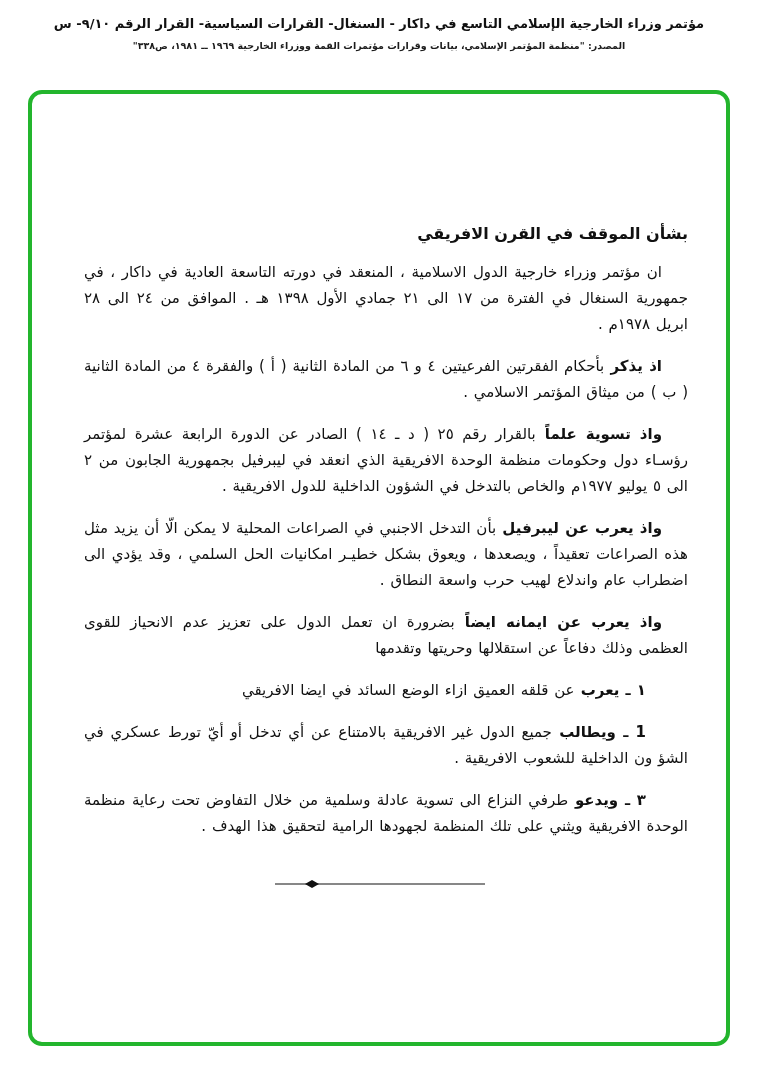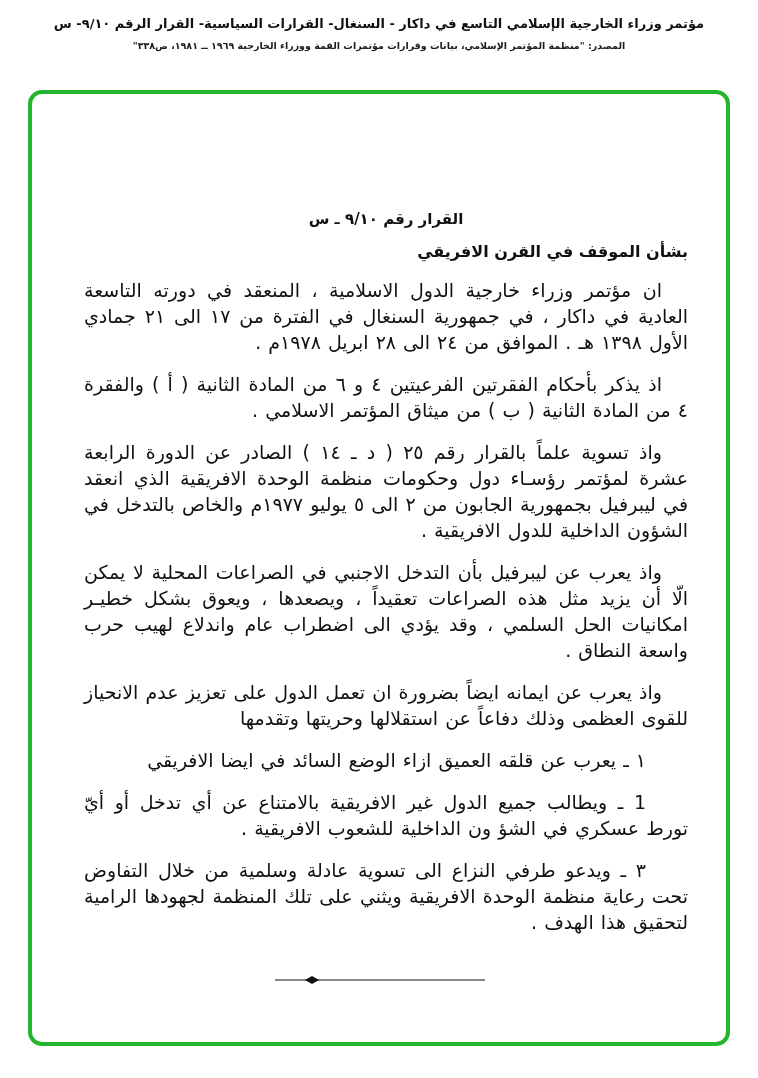--- a/index.html
+++ b/index.html
@@ -49,50 +49,49 @@
     text-align: center;
     font-weight: bold;
     font-size: 15px;
   }
   .doc-subtitle {
     font-weight: bold;
     font-size: 16px;
     margin-top: 14px;
   }
   .para {
-    font-size: 19px;
+    font-size: 15px;
     line-height: 26px;
     text-align: justify;
     text-align-last: right;
     text-indent: 26px;
     margin-top: 16px;
     word-spacing: 1px;
   }
   .para.item { text-indent: 42px; }
-  .para b { font-weight: normal; margin-top: 39px; }
+  .para b { font-weight: bold; margin-top: 39px; }
   .divider-rule {
     margin: 36px auto 0;
     width: 210px;
     position: relative;
     right: 6px;
     height: 12px;
   }
 </style>
 </head>
 <body>
 
 <header class="page-header">
   <div class="header-title">مؤتمر وزراء الخارجية الإسلامي التاسع في داكار - السنغال- القرارات السياسية- القرار الرقم ٩/١٠- س</div>
   <div class="header-source">المصدر: "منظمة المؤتمر الإسلامي، بيانات وقرارات مؤتمرات القمة ووزراء الخارجية ١٩٦٩ ــ ١٩٨١، ص٣٣٨"</div>
 </header>
 
 <div class="doc-frame" style="border-color: rgb(35, 181, 45);">
   <div class="doc-content">
 
-    <div class="doc-title">القرار رقم ٩/١٠ ـ س</div>
     <div class="doc-subtitle">بشأن الموقف في القرن الافريقي</div>
 
     <p class="para"><b></b><span>ان مؤتمر وزراء خارجية الدول الاسلامية ، المنعقد في دورته التاسعة العادية في داكار ، في جمهورية السنغال في الفترة من ١٧ الى ٢١ جمادي الأول ١٣٩٨ هـ .  الموافق من ٢٤ الى ٢٨ ابريل ١٩٧٨م .</span></p>
 
     <p class="para"><b>اذ يذكر </b><span>بأحكام الفقرتين الفرعيتين ٤ و ٦ من المادة الثانية ( أ ) والفقرة ٤ من المادة الثانية ( ب ) من ميثاق المؤتمر الاسلامي .</span></p>
 
     <p class="para"><b>واذ تسوية علماً </b><span>بالقرار رقم ٢٥ ( د ـ ١٤ ) الصادر عن الدورة الرابعة عشرة لمؤتمر رؤسـاء دول وحكومات منظمة الوحدة الافريقية الذي انعقد في ليبرفيل بجمهورية الجابون من ٢ الى ٥ يوليو ١٩٧٧م والخاص بالتدخل في الشؤون الداخلية للدول الافريقية .</span></p>
 
     <p class="para"><b>واذ يعرب عن ليبرفيل </b><span>بأن التدخل الاجنبي في الصراعات المحلية لا يمكن الّا أن يزيد مثل هذه الصراعات تعقيداً ، ويصعدها ، ويعوق بشكل خطيـر امكانيات الحل السلمي ، وقد يؤدي الى اضطراب عام واندلاع لهيب حرب واسعة النطاق .</span></p>
 

